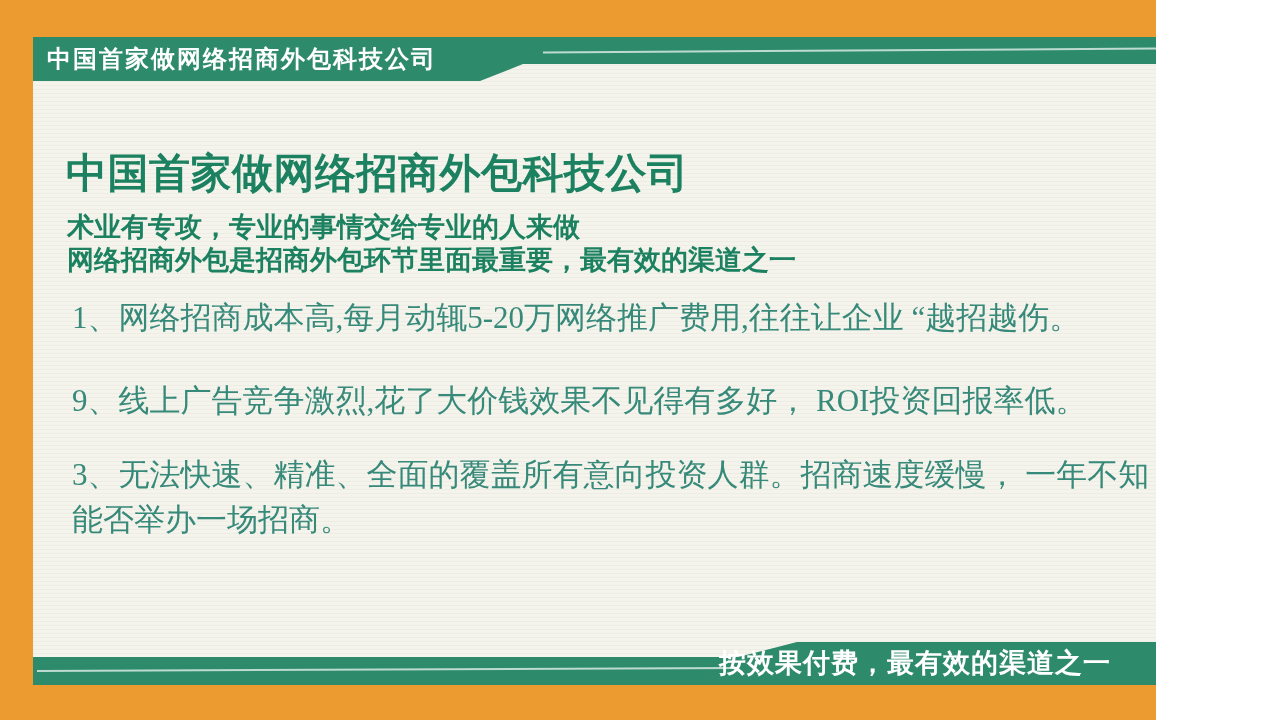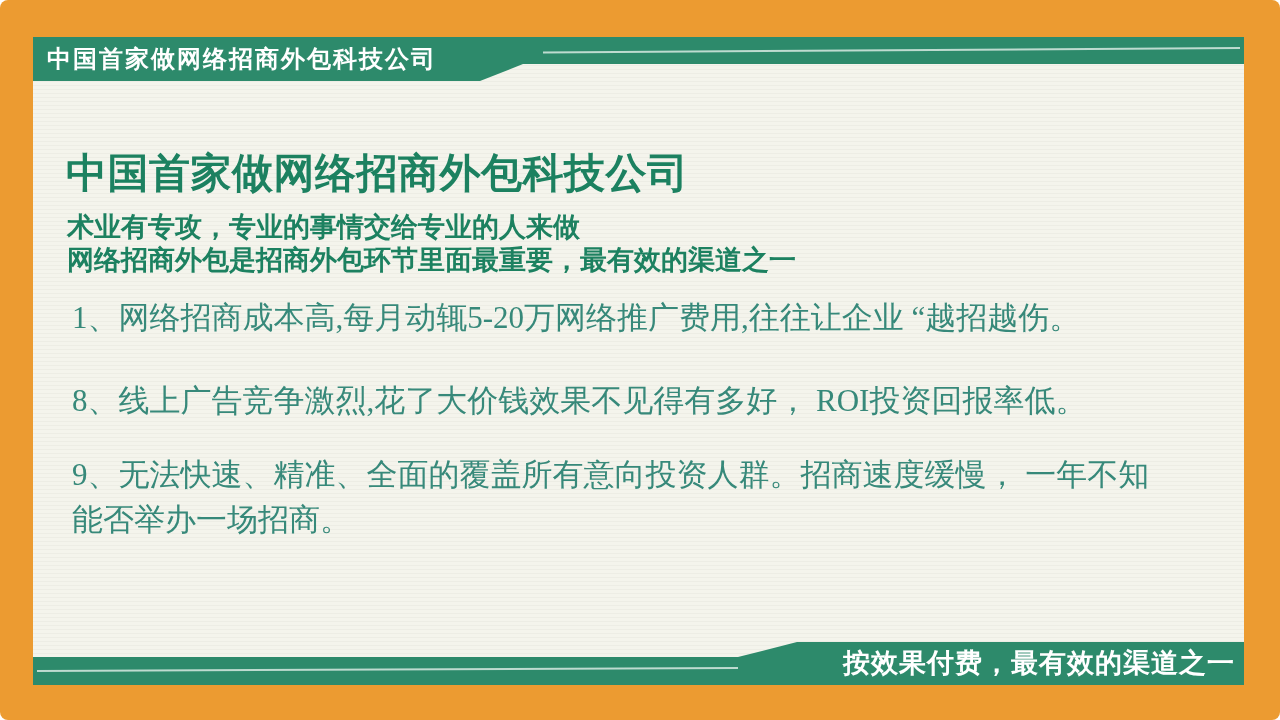--- a/index.html
+++ b/index.html
@@ -7,25 +7,24 @@
     --band-green:#2D8A6B;
     --heading-green:#1C8160;
     --body-teal:#37897A;
     --panel-cream:#F4F4EC;
     --band-text-white:#FFFFFF;
     --band-accent-line:#D8EAE2;
   }
   *{margin:0;padding:0;box-sizing:border-box;}
   html,body{width:1280px;height:720px;overflow:hidden;}
   .slide{
-    position:relative;width:1280px;height:720px;
+    position:relative;width:1156px;height:720px;
     background:var(--frame-orange);
     font-family:"Liberation Sans",sans-serif;
     overflow:hidden;
-    border-radius:8px;
   }
   .panel{
     position:absolute;left:33px;top:37px;width:1211px;height:648px;
     background:
       repeating-linear-gradient(180deg,
         rgba(110,110,90,0.05) 0px, rgba(110,110,90,0.05) 1px,
         rgba(255,255,255,0) 1px, rgba(255,255,255,0) 4px),
       var(--panel-cream);
   }
   svg.bands{position:absolute;left:0;top:0;width:1280px;height:720px;pointer-events:none;}
@@ -84,23 +83,23 @@
   <div class="subtitle">
     <div class="line">术业有专攻，专业的事情交给专业的人来做</div>
     <div class="line">网络招商外包是招商外包环节里面最重要，最有效的渠道之一</div>
   </div>
 
   <div class="points">
     <div class="point point-1">
       <div class="line">1、网络招商成本高,每月动辄5-20万网络推广费用,往往让企业 “越招越伤。</div>
     </div>
     <div class="point point-2">
-      <div class="line">8、线上广告竞争激烈,花了大价钱效果不见得有多好， ROI投资回报率低。</div>
+      <div class="line">9、线上广告竞争激烈,花了大价钱效果不见得有多好， ROI投资回报率低。</div>
     </div>
     <div class="point point-3">
-      <div class="line">9、无法快速、精准、全面的覆盖所有意向投资人群。招商速度缓慢， 一年不知</div>
+      <div class="line">3、无法快速、精准、全面的覆盖所有意向投资人群。招商速度缓慢， 一年不知</div>
       <div class="line">能否举办一场招商。</div>
     </div>
   </div>
 
   <div class="footer-slogan">按效果付费，最有效的渠道之一</div>
 
 </div>
 
 </body></html>

